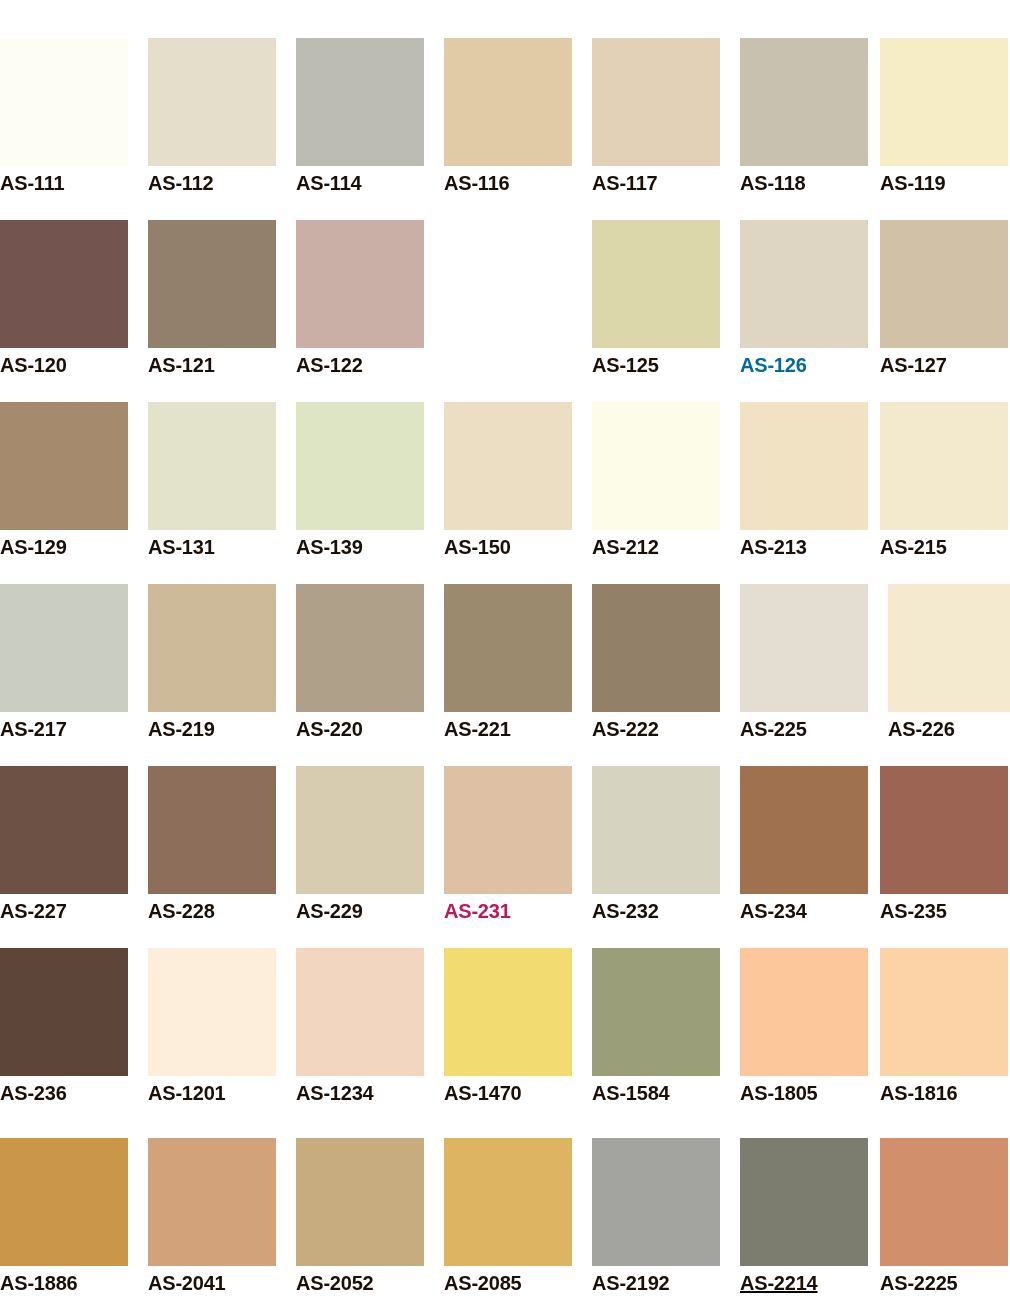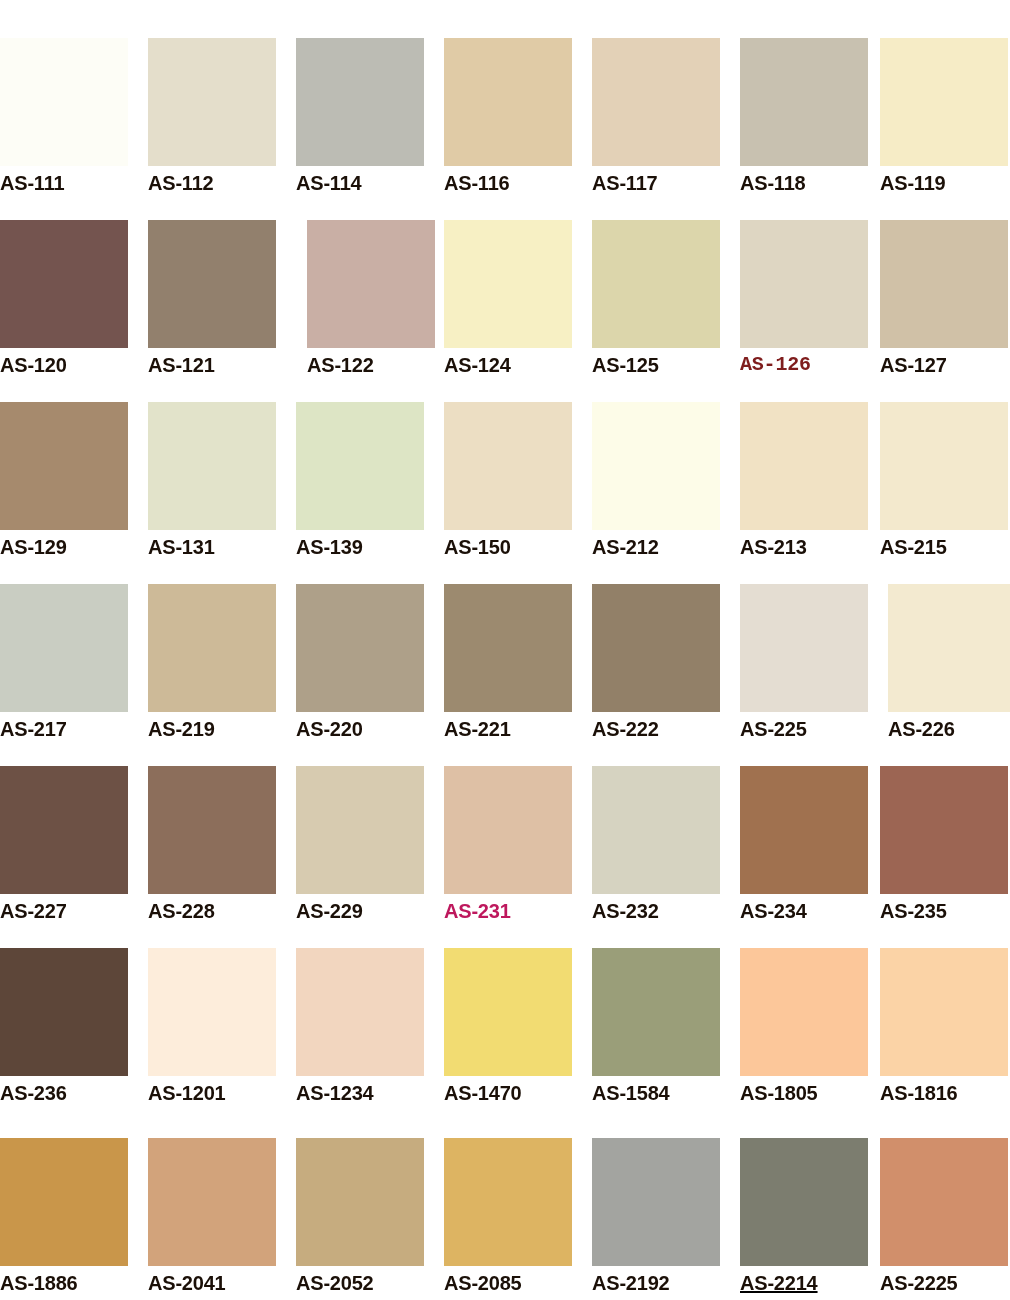--- a/index.html
+++ b/index.html
@@ -85,35 +85,31 @@
     </div>
     <div class="swatch-row" style="top: 204px;">
       <div class="swatch-cell" style="left: 0px;">
         <span class="swatch-chip" title="AS-120" style="background: rgb(116, 84, 79);"></span>
         <span class="swatch-label" style="color: rgb(27, 16, 8);">AS-120</span>
       </div>
       <div class="swatch-cell" style="left: 148px;">
         <span class="swatch-chip" title="AS-121" style="background: rgb(146, 128, 109);"></span>
         <span class="swatch-label" style="color: rgb(27, 16, 8);">AS-121</span>
       </div>
-      <div class="swatch-cell" style="left: 296px; margin-left: 11px;">
+      <div class="swatch-cell" style="left: 296px;">
         <span class="swatch-chip" title="AS-122" style="background: rgb(201, 175, 165);"></span>
         <span class="swatch-label" style="color: rgb(27, 16, 8);">AS-122</span>
       </div>
-      <div class="swatch-cell" style="left: 444px;">
-        <span class="swatch-chip" title="AS-124" style="background: rgb(247, 240, 196);"></span>
-        <span class="swatch-label" style="color: rgb(27, 16, 8);">AS-124</span>
-      </div>
       <div class="swatch-cell" style="left: 592px;">
         <span class="swatch-chip" title="AS-125" style="background: rgb(220, 214, 171);"></span>
         <span class="swatch-label" style="color: rgb(27, 16, 8);">AS-125</span>
       </div>
       <div class="swatch-cell" style="left: 740px;">
         <span class="swatch-chip" title="AS-126" style="background: rgb(222, 214, 194);"></span>
-        <span class="swatch-label" style="color: #7f1d1d; font-family: Liberation Mono, monospace;">AS-126</span>
+        <span class="swatch-label" style="color: #0369a1;">AS-126</span>
       </div>
       <div class="swatch-cell" style="left: 880px;">
         <span class="swatch-chip" title="AS-127" style="background: rgb(208, 193, 167);"></span>
         <span class="swatch-label" style="color: rgb(27, 16, 8);">AS-127</span>
       </div>
     </div>
     <div class="swatch-row" style="top: 386px;">
       <div class="swatch-cell" style="left: 0px;">
         <span class="swatch-chip" title="AS-129" style="background: rgb(166, 138, 109);"></span>
         <span class="swatch-label" style="color: rgb(27, 16, 8);">AS-129</span>

